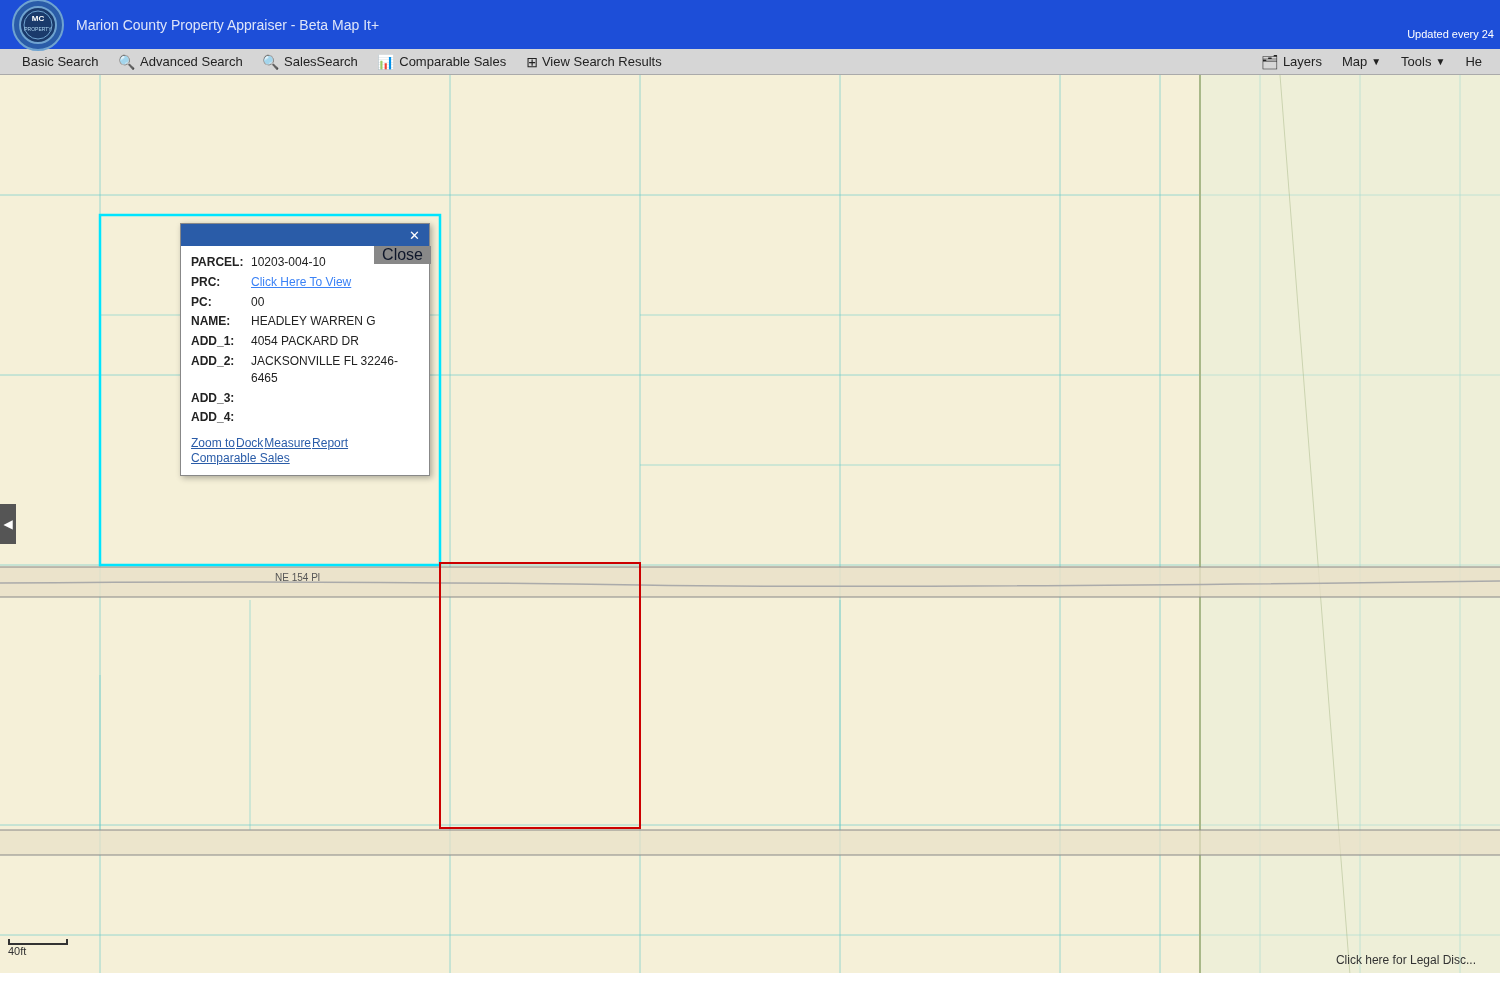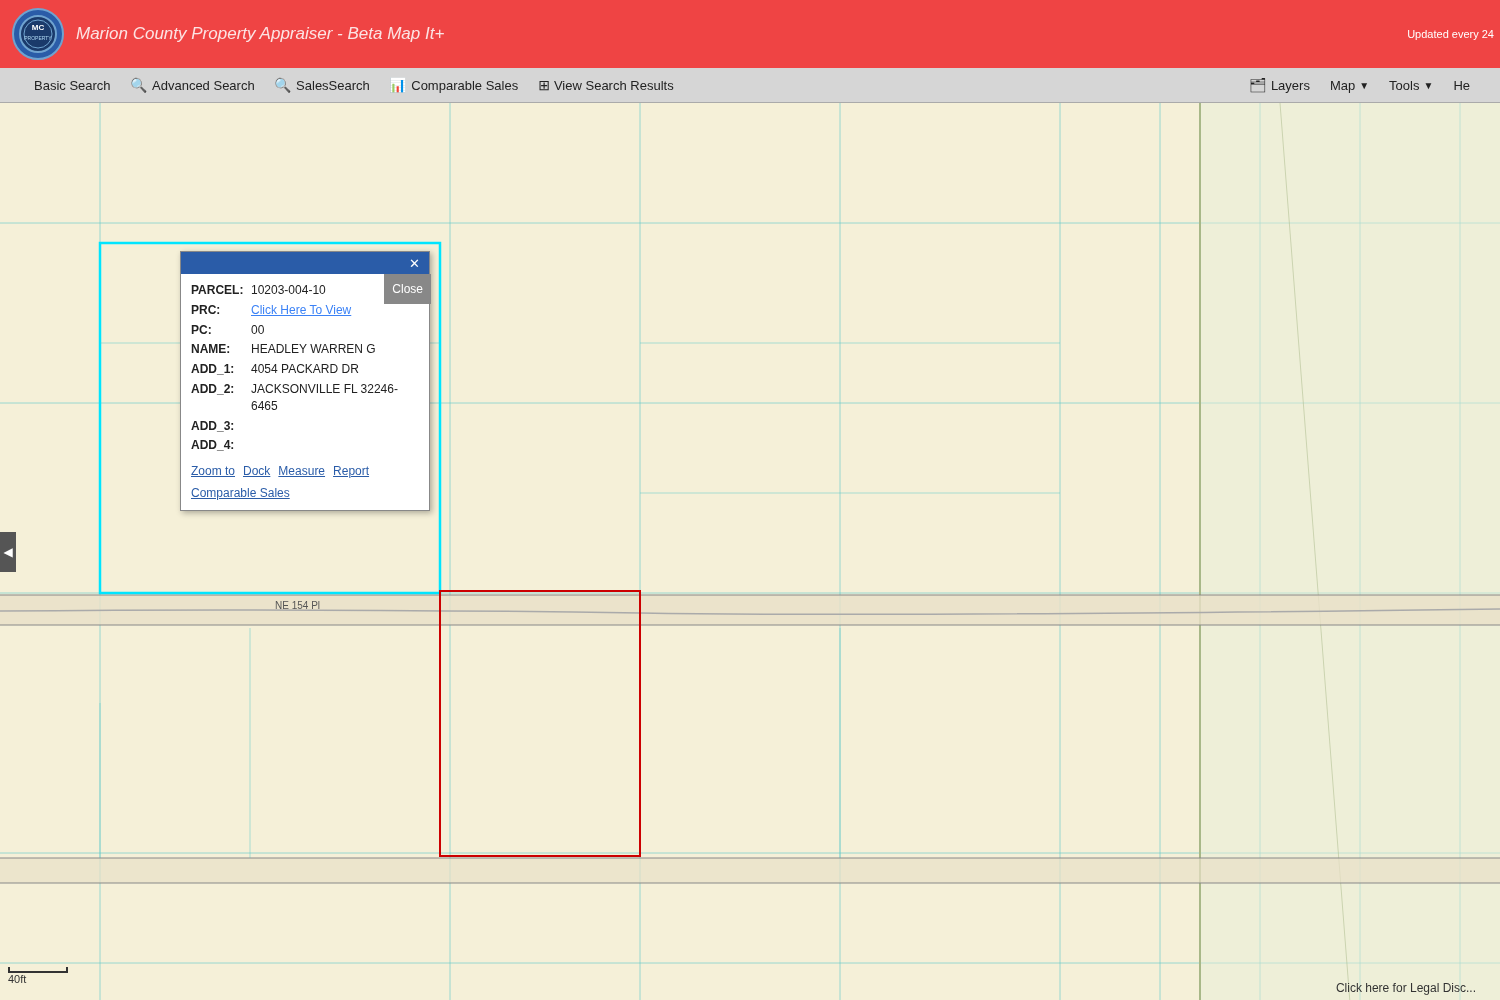--- a/index.html
+++ b/index.html
@@ -1,50 +1,50 @@
 <!DOCTYPE html>
 <html><head>
   <meta charset="utf-8">
   <style>
     * { margin: 0; padding: 0; box-sizing: border-box; }
     body { width: 1500px; height: 1000px; overflow: hidden; font-family: Arial, sans-serif; font-size: 13px; }
 
     
     #header {
-      background: #ef4444;
-      height: 68px;
+      background: #1d4ed8;
+      height: 49px;
       display: flex;
       align-items: center;
       padding: 0 12px;
       color: white;
     }
     #header-logo {
       width: 52px;
       height: 52px;
       border-radius: 50%;
       background: #2a5ca8;
       border: 2px solid #6fa3d0;
       display: flex;
       align-items: center;
       justify-content: center;
       margin-right: 12px;
       font-size: 20px;
       flex-shrink: 0;
     }
     #header-titles { flex: 1; }
     #header-title { font-size: 22px; font-weight: bold; }
-    #header-subtitle { font-size: 17px; opacity: 0.85; font-style: italic; }
+    #header-subtitle { font-size: 14px; opacity: 0.85; }
 
     
     #navbar {
       background: #d6d6d6;
-      height: 35px;
-      display: flex;
-      align-items: center;
-      padding: 0 20px;
+      height: 26px;
+      display: flex;
+      align-items: center;
+      padding: 0 8px;
       border-bottom: 1px solid #aaa;
     }
     .nav-item {
       display: flex;
       align-items: center;
       padding: 0 10px;
       height: 100%;
       font-size: 13px;
       color: #222;
       cursor: pointer;
@@ -123,25 +123,25 @@
       padding: 0 4px;
     }
     #popup-close-x {
       color: white;
       font-size: 13px;
       cursor: pointer;
       padding: 2px 5px;
     }
     #popup-close-btn {
       background: #888;
-      color: #ffffff;
+      color: #0f172a;
       border: none;
-      padding: 8px 8px;
-      cursor: pointer;
-      font-size: 12px;
+      padding: 0 8px;
+      cursor: pointer;
+      font-size: 16px;
       position: absolute;
       top: 22px;
       right: -2px;
     }
     #popup-body {
       padding: 8px 13px 10px 10px;
     }
     .popup-row {
       display: flex;
       margin-bottom: 3px;
@@ -150,21 +150,21 @@
     .popup-label {
       font-weight: bold;
       min-width: 60px;
       color: #222;
     }
     .popup-value { color: #222; }
     .popup-link { color: #3b82f6; text-decoration: underline; cursor: pointer; }
     #popup-actions {
       margin-top: 10px;
       display: flex;
-      gap: 8px;
+      gap: 1px;
       flex-wrap: wrap;
     }
     .popup-action-link {
       color: #2a5ca8;
       text-decoration: underline;
       cursor: pointer;
       font-size: 12px;
     }
 
     

